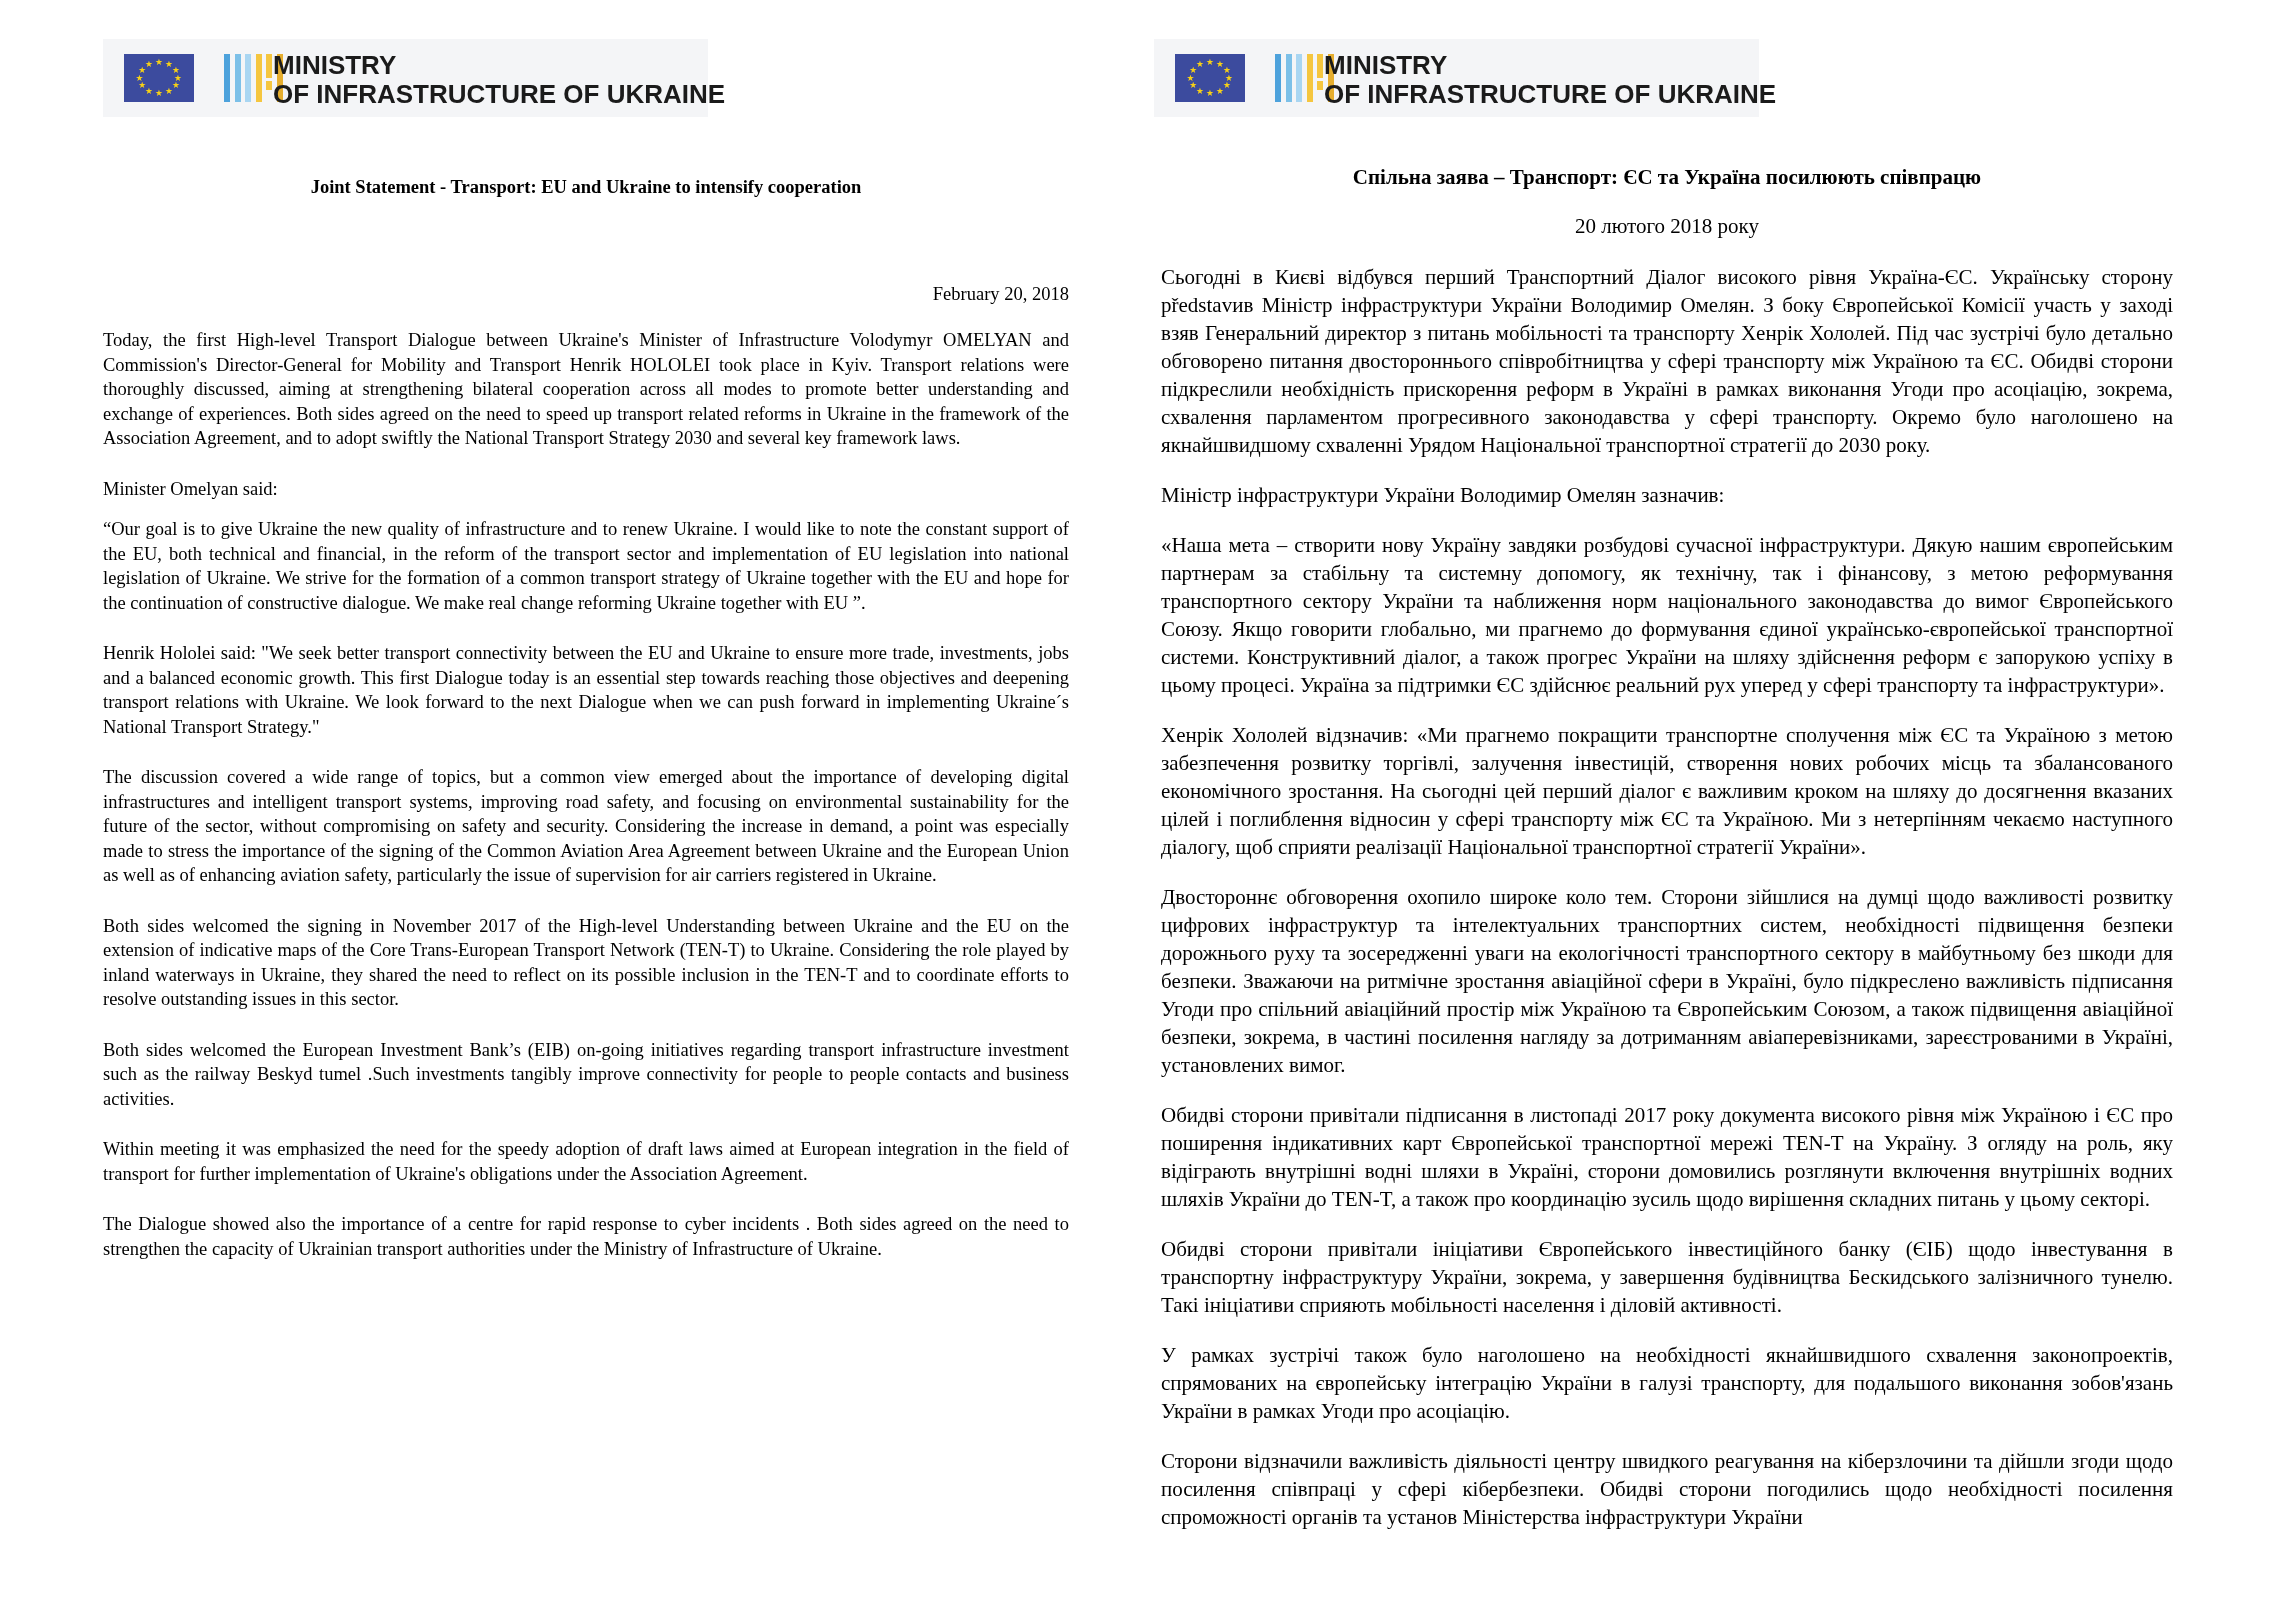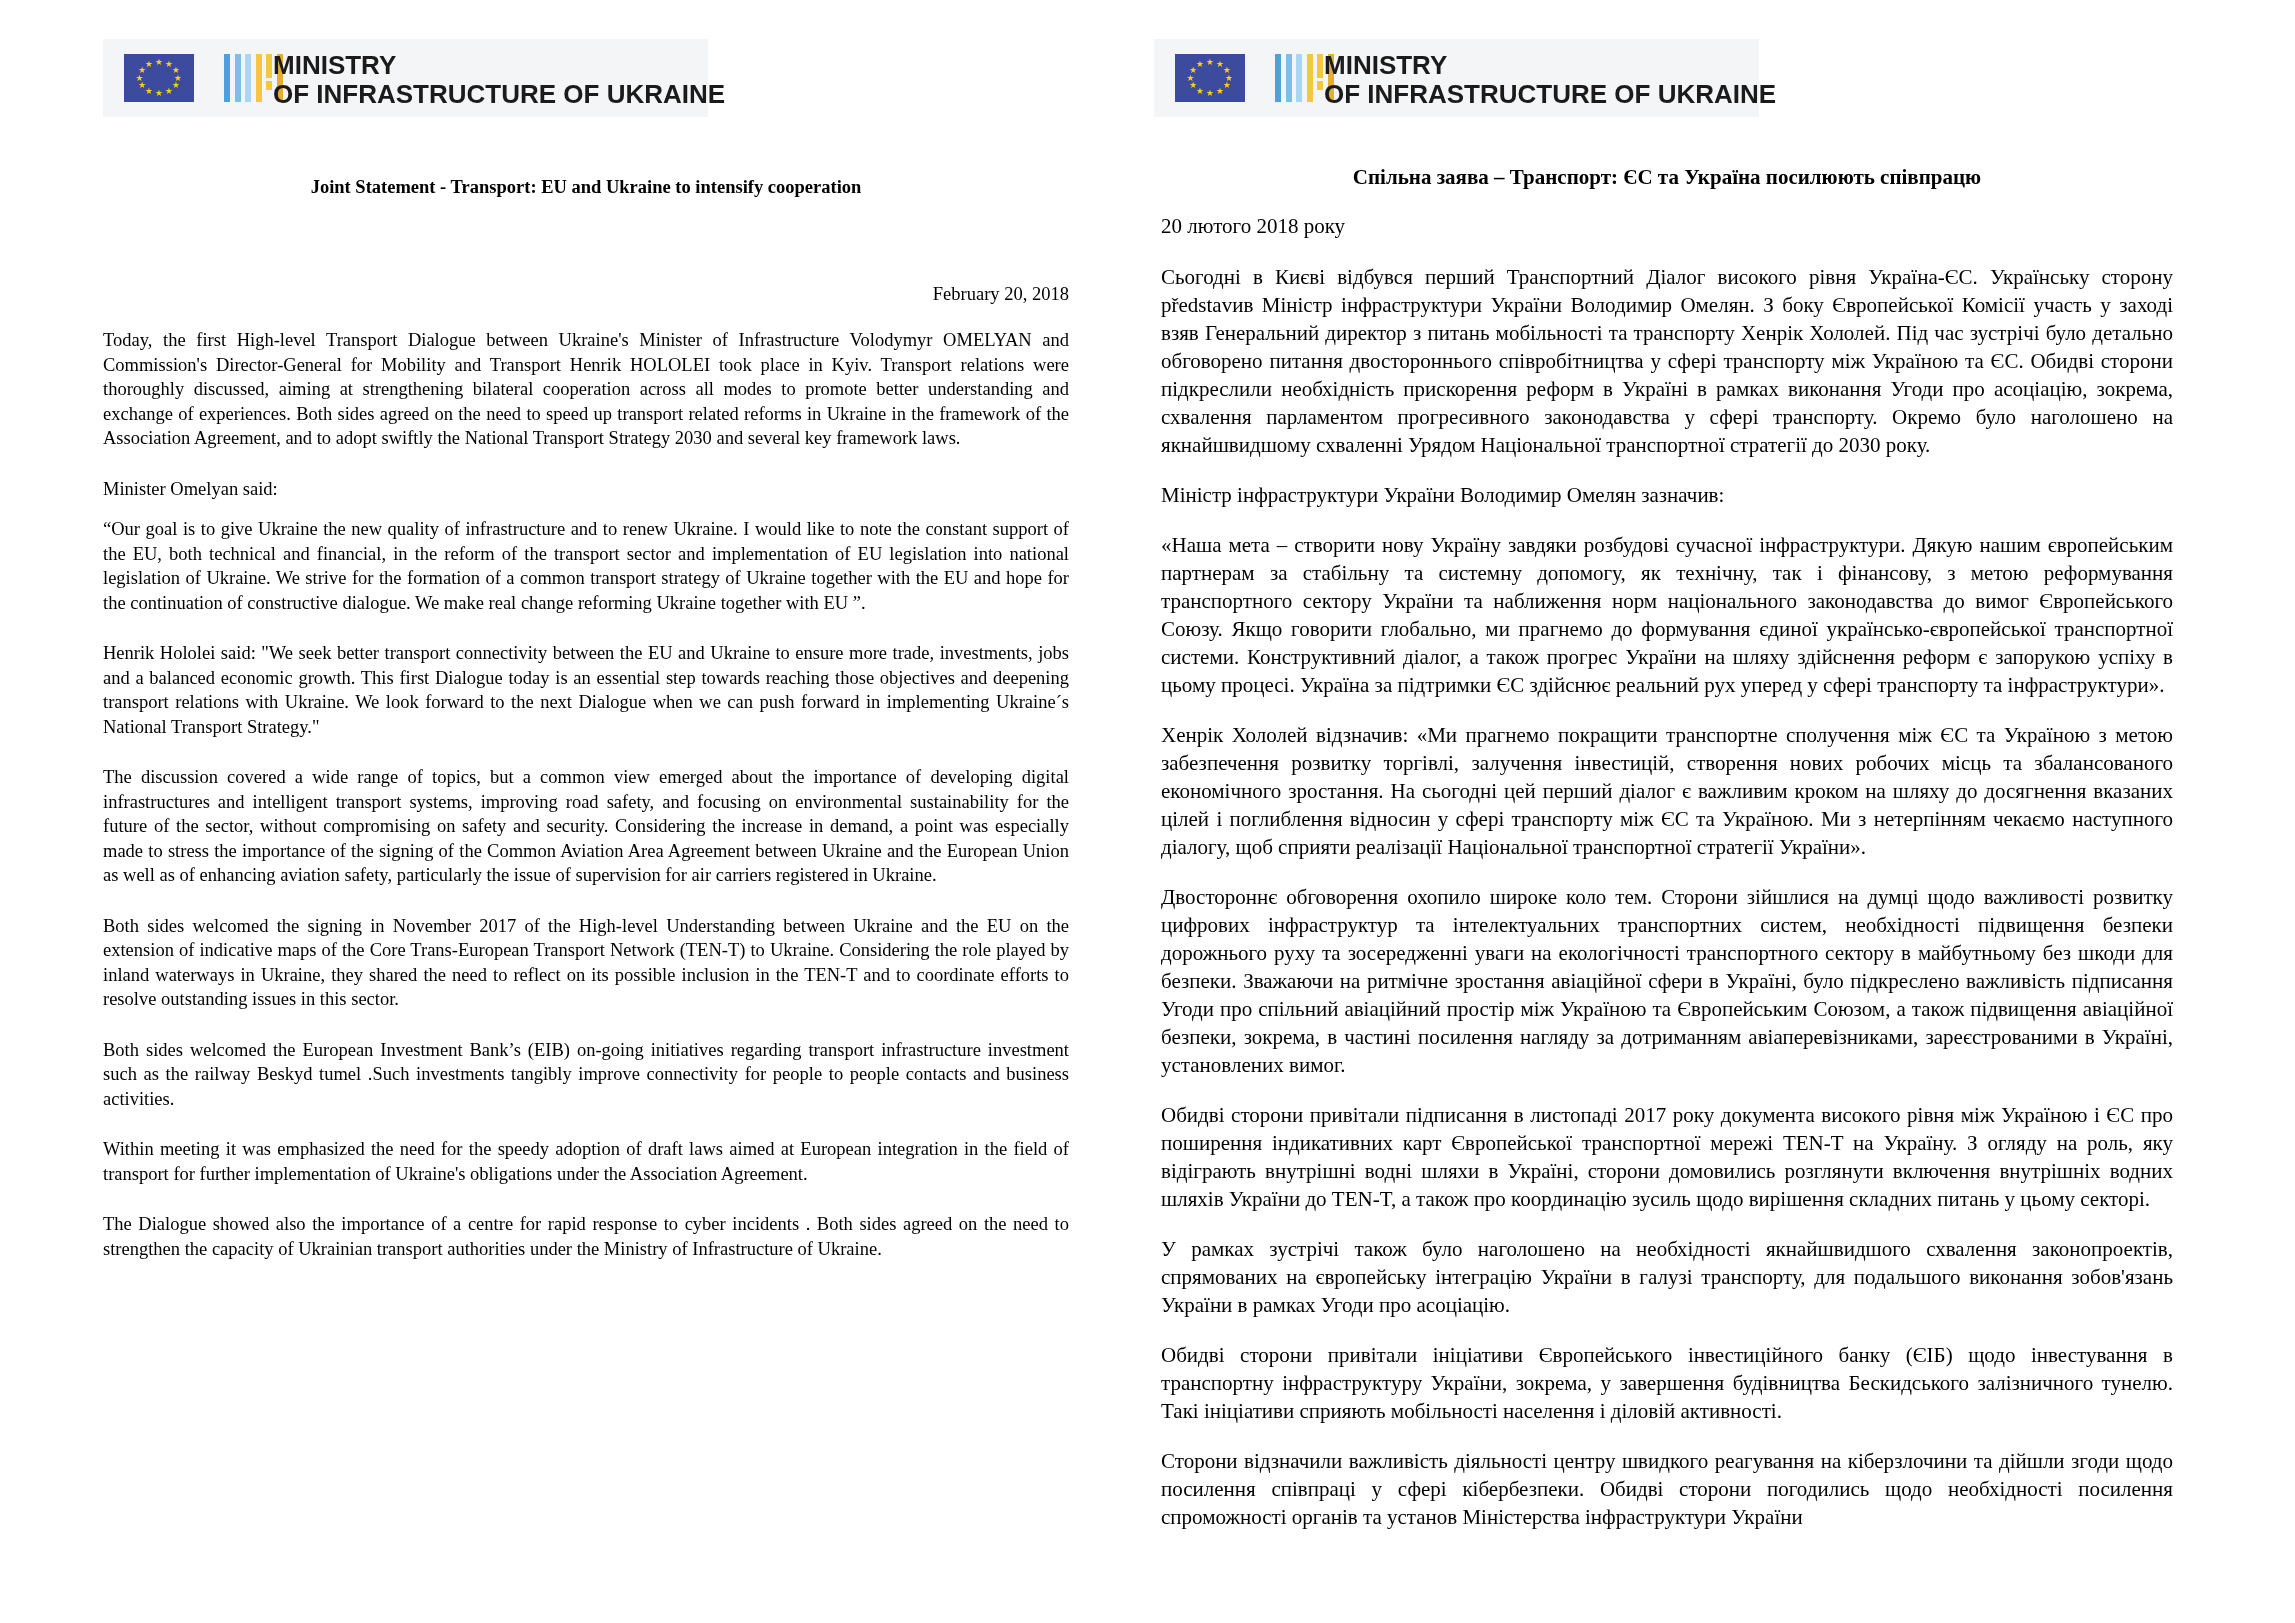--- a/index.html
+++ b/index.html
@@ -98,21 +98,21 @@
   .col-right p { margin: 0 0 22px 12px; }
 
   .doc-title {
     text-align: center;
     font-weight: 700;
   }
   .col-left  .doc-title { margin-bottom: 82px; }
   .col-right .doc-title { margin-bottom: 21px; }
 
   .col-left  .doc-date { text-align: right; margin-bottom: 22px; }
-  .col-right .doc-date { text-align: left; margin-bottom: 23px; }
+  .col-right .doc-date { text-align: center; margin-bottom: 23px; }
 
   .col-left .said-line { margin-bottom: 16px; }
 
   .last-para { margin-bottom: 0; }
 </style>
 </head>
 <body>
 
 <div class="logo-banner left">
   <div class="eu-flag">
@@ -194,17 +194,17 @@
 
 <div class="text-col col-right">
   <p class="doc-title">Спільна заява – Транспорт: ЄС та Україна  посилюють співпрацю</p>
   <p class="doc-date">20 лютого 2018 року</p>
   <p>Сьогодні в Києві відбувся перший Транспортний Діалог високого рівня Україна-ЄС. Українську сторону představив Міністр інфраструктури України Володимир Омелян. З боку Європейської Комісії участь у заході взяв Генеральний директор з питань мобільності та транспорту Хенрік Хололей. Під час зустрічі було детально обговорено питання двостороннього співробітництва у сфері транспорту між Україною та ЄС. Обидві сторони підкреслили необхідність прискорення реформ в Україні в рамках виконання Угоди про асоціацію, зокрема, схвалення парламентом прогресивного законодавства у сфері транспорту. Окремо було наголошено на якнайшвидшому схваленні Урядом Національної транспортної стратегії до 2030 року.</p>
   <p>Міністр інфраструктури України Володимир Омелян зазначив:</p>
   <p>«Наша мета – створити нову Україну завдяки розбудові сучасної інфраструктури. Дякую нашим європейським партнерам за стабільну та системну допомогу, як технічну, так і фінансову, з метою реформування транспортного сектору України та наближення норм національного законодавства до вимог Європейського Союзу. Якщо говорити глобально, ми прагнемо до формування єдиної українсько-європейської транспортної системи. Конструктивний діалог, а також прогрес України на шляху здійснення реформ є запорукою успіху в цьому процесі. Україна за підтримки ЄС здійснює реальний рух уперед у сфері транспорту та інфраструктури».</p>
   <p>Хенрік Хололей відзначив: «Ми прагнемо покращити транспортне сполучення між ЄС та Україною з метою забезпечення розвитку торгівлі, залучення інвестицій, створення нових робочих місць та збалансованого економічного зростання. На сьогодні цей перший діалог є важливим кроком на шляху до досягнення вказаних цілей і поглиблення відносин у сфері транспорту між ЄС та Україною. Ми з нетерпінням чекаємо наступного діалогу, щоб сприяти реалізації Національної транспортної стратегії України».</p>
   <p>Двостороннє обговорення охопило широке коло тем. Сторони зійшлися на думці щодо важливості розвитку цифрових інфраструктур та інтелектуальних транспортних систем, необхідності підвищення безпеки дорожнього руху та зосередженні уваги на екологічності транспортного сектору в майбутньому без шкоди для безпеки. Зважаючи на ритмічне зростання авіаційної сфери в Україні, було підкреслено важливість підписання Угоди про спільний авіаційний простір між Україною та Європейським Союзом, а також підвищення авіаційної безпеки, зокрема, в частині посилення нагляду за дотриманням авіаперевізниками, зареєстрованими в Україні, установлених вимог.</p>
   <p>Обидві сторони привітали підписання в листопаді 2017 року документа високого рівня між Україною і ЄС про поширення індикативних карт Європейської транспортної мережі TEN-T на Україну. З огляду на роль, яку відіграють внутрішні водні шляхи в Україні, сторони домовились розглянути включення внутрішніх водних шляхів України до TEN-T, а також про координацію зусиль щодо вирішення складних питань у цьому секторі.</p>
+  <p>Обидві сторони привітали ініціативи Європейського інвестиційного банку (ЄІБ) щодо інвестування в транспортну інфраструктуру України, зокрема, у завершення будівництва Бескидського залізничного тунелю. Такі ініціативи сприяють мобільності населення і діловій активності.</p>
   <p>У рамках зустрічі також було наголошено на необхідності якнайшвидшого схвалення законопроектів, спрямованих на європейську інтеграцію України в галузі транспорту, для подальшого виконання зобов'язань України в рамках Угоди про асоціацію.</p>
-  <p>Обидві сторони привітали ініціативи Європейського інвестиційного банку (ЄІБ) щодо інвестування в транспортну інфраструктуру України, зокрема, у завершення будівництва Бескидського залізничного тунелю. Такі ініціативи сприяють мобільності населення і діловій активності.</p>
   <p class="last-para">Сторони відзначили важливість діяльності центру швидкого реагування на кіберзлочини та дійшли згоди щодо посилення співпраці у сфері кібербезпеки. Обидві сторони погодились щодо необхідності посилення спроможності органів та установ Міністерства інфраструктури України</p>
 </div>
 
 
 </body></html>

